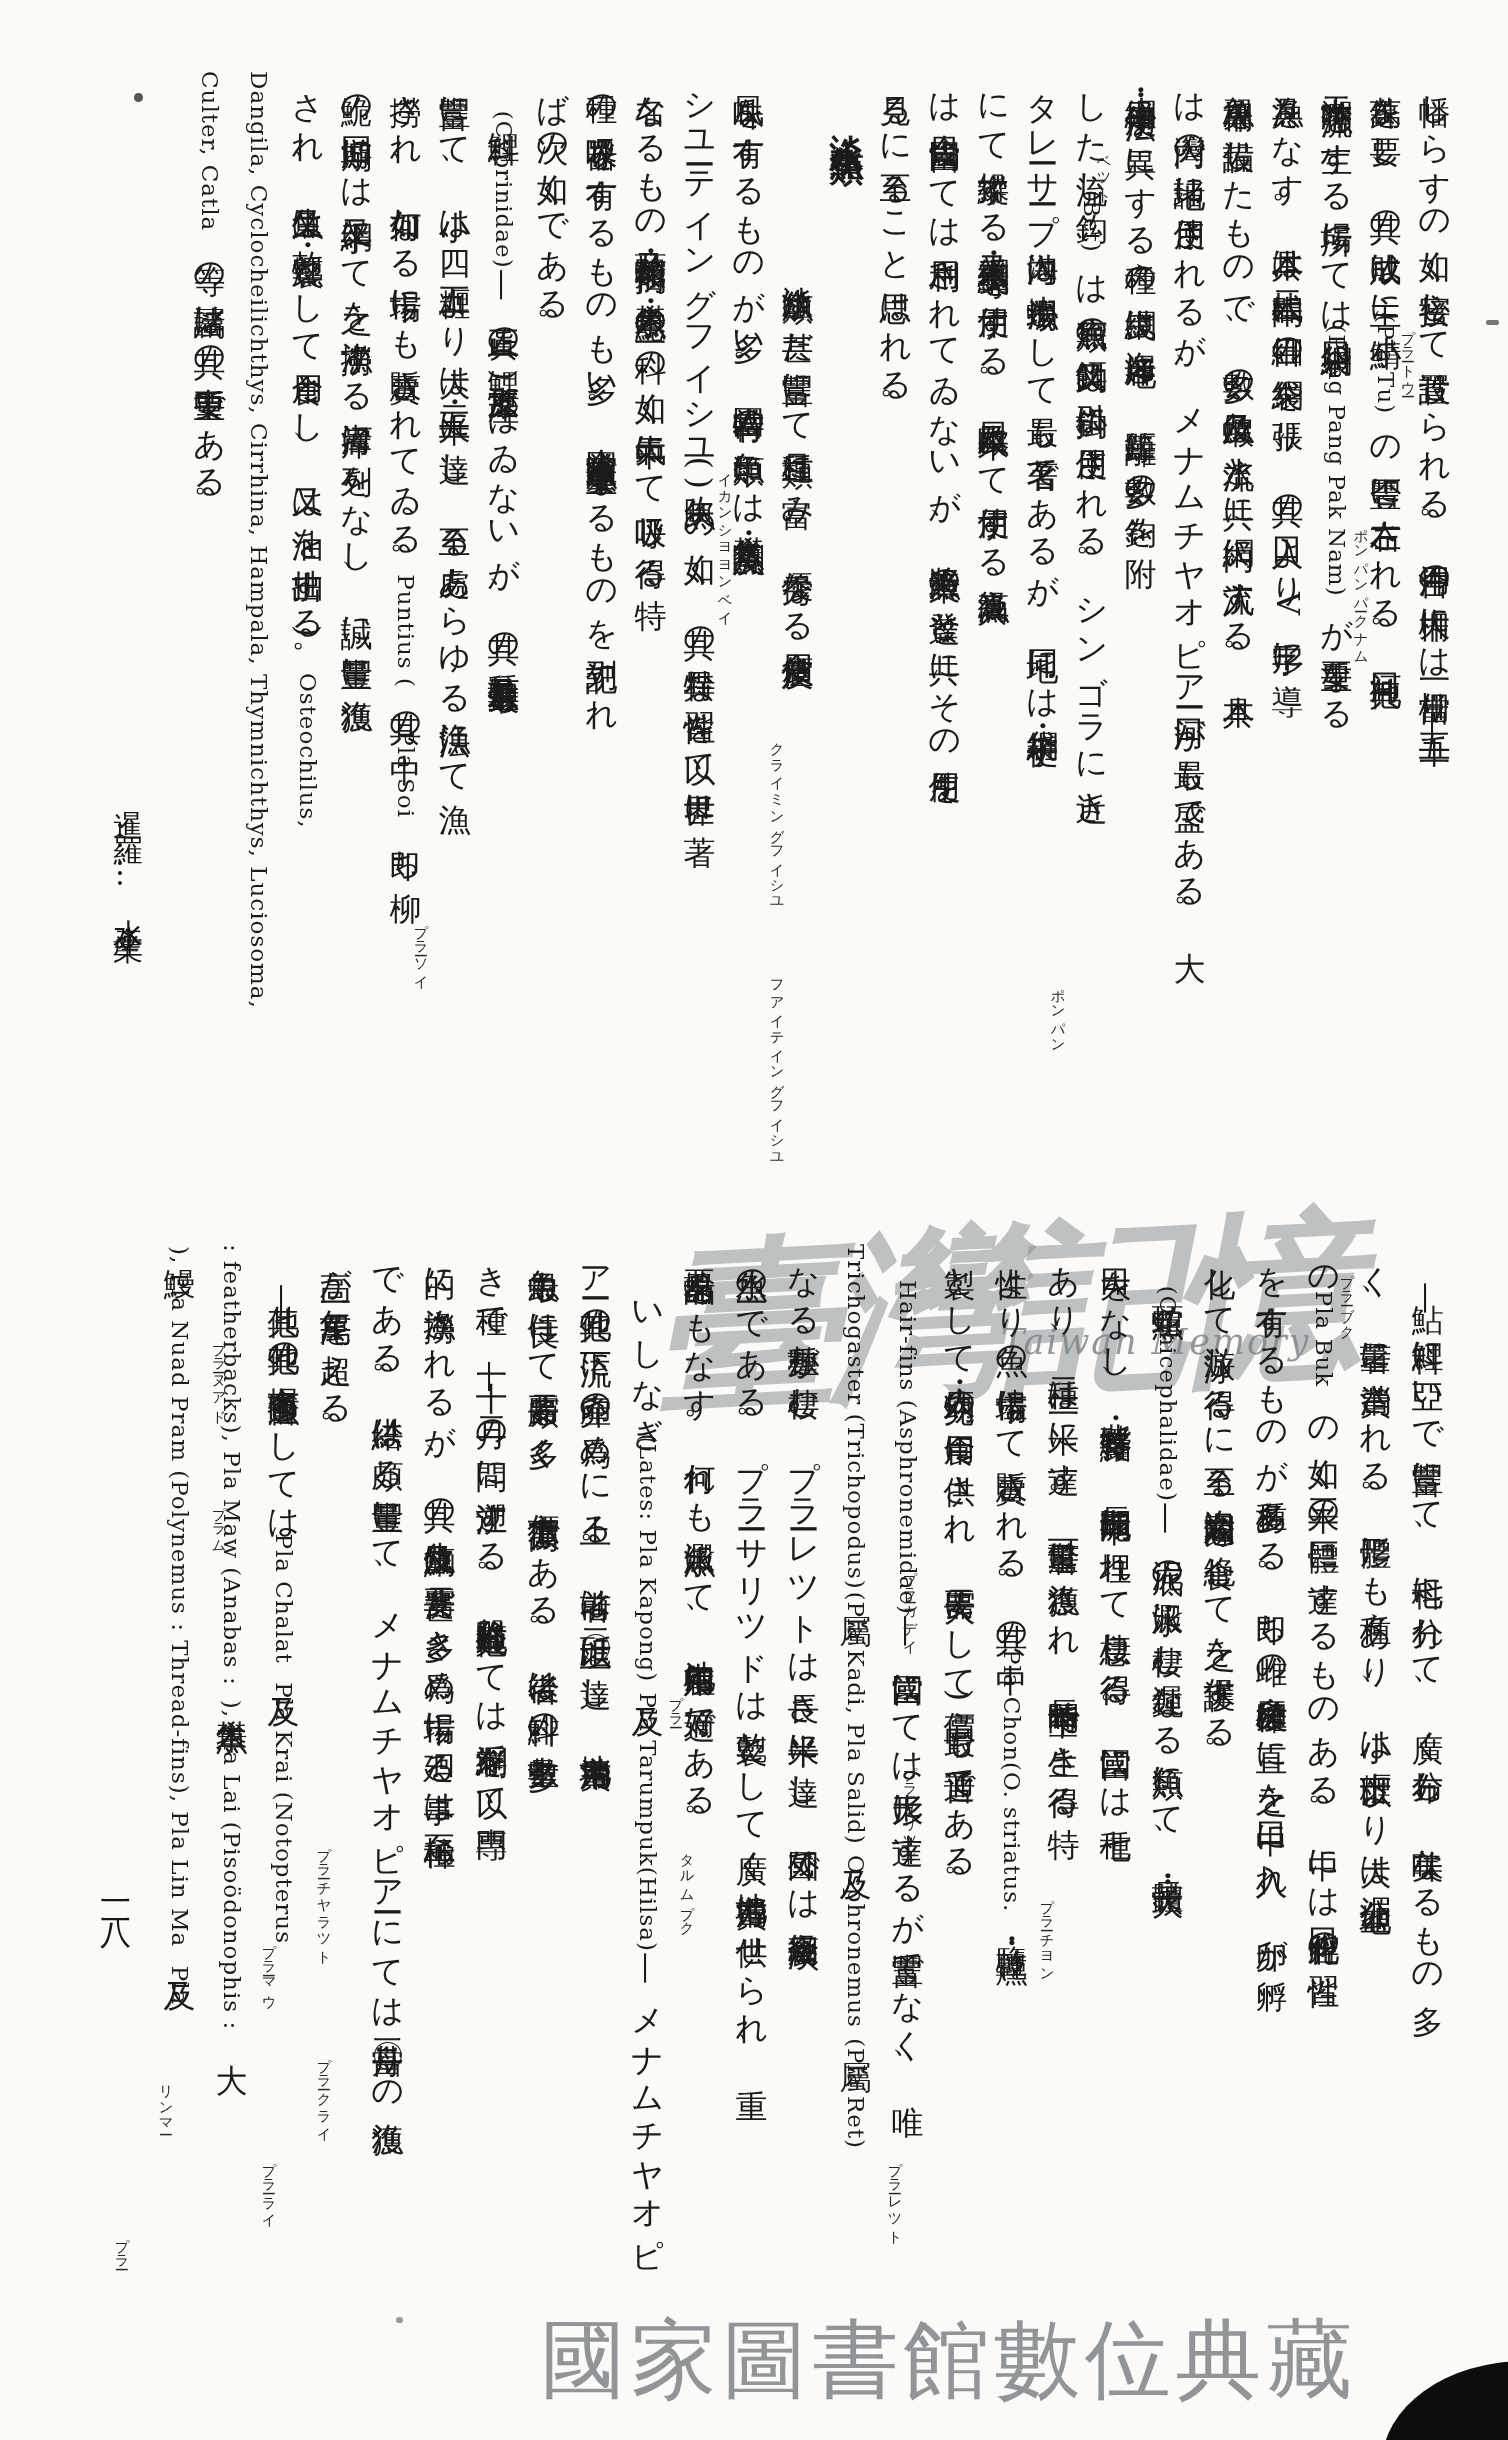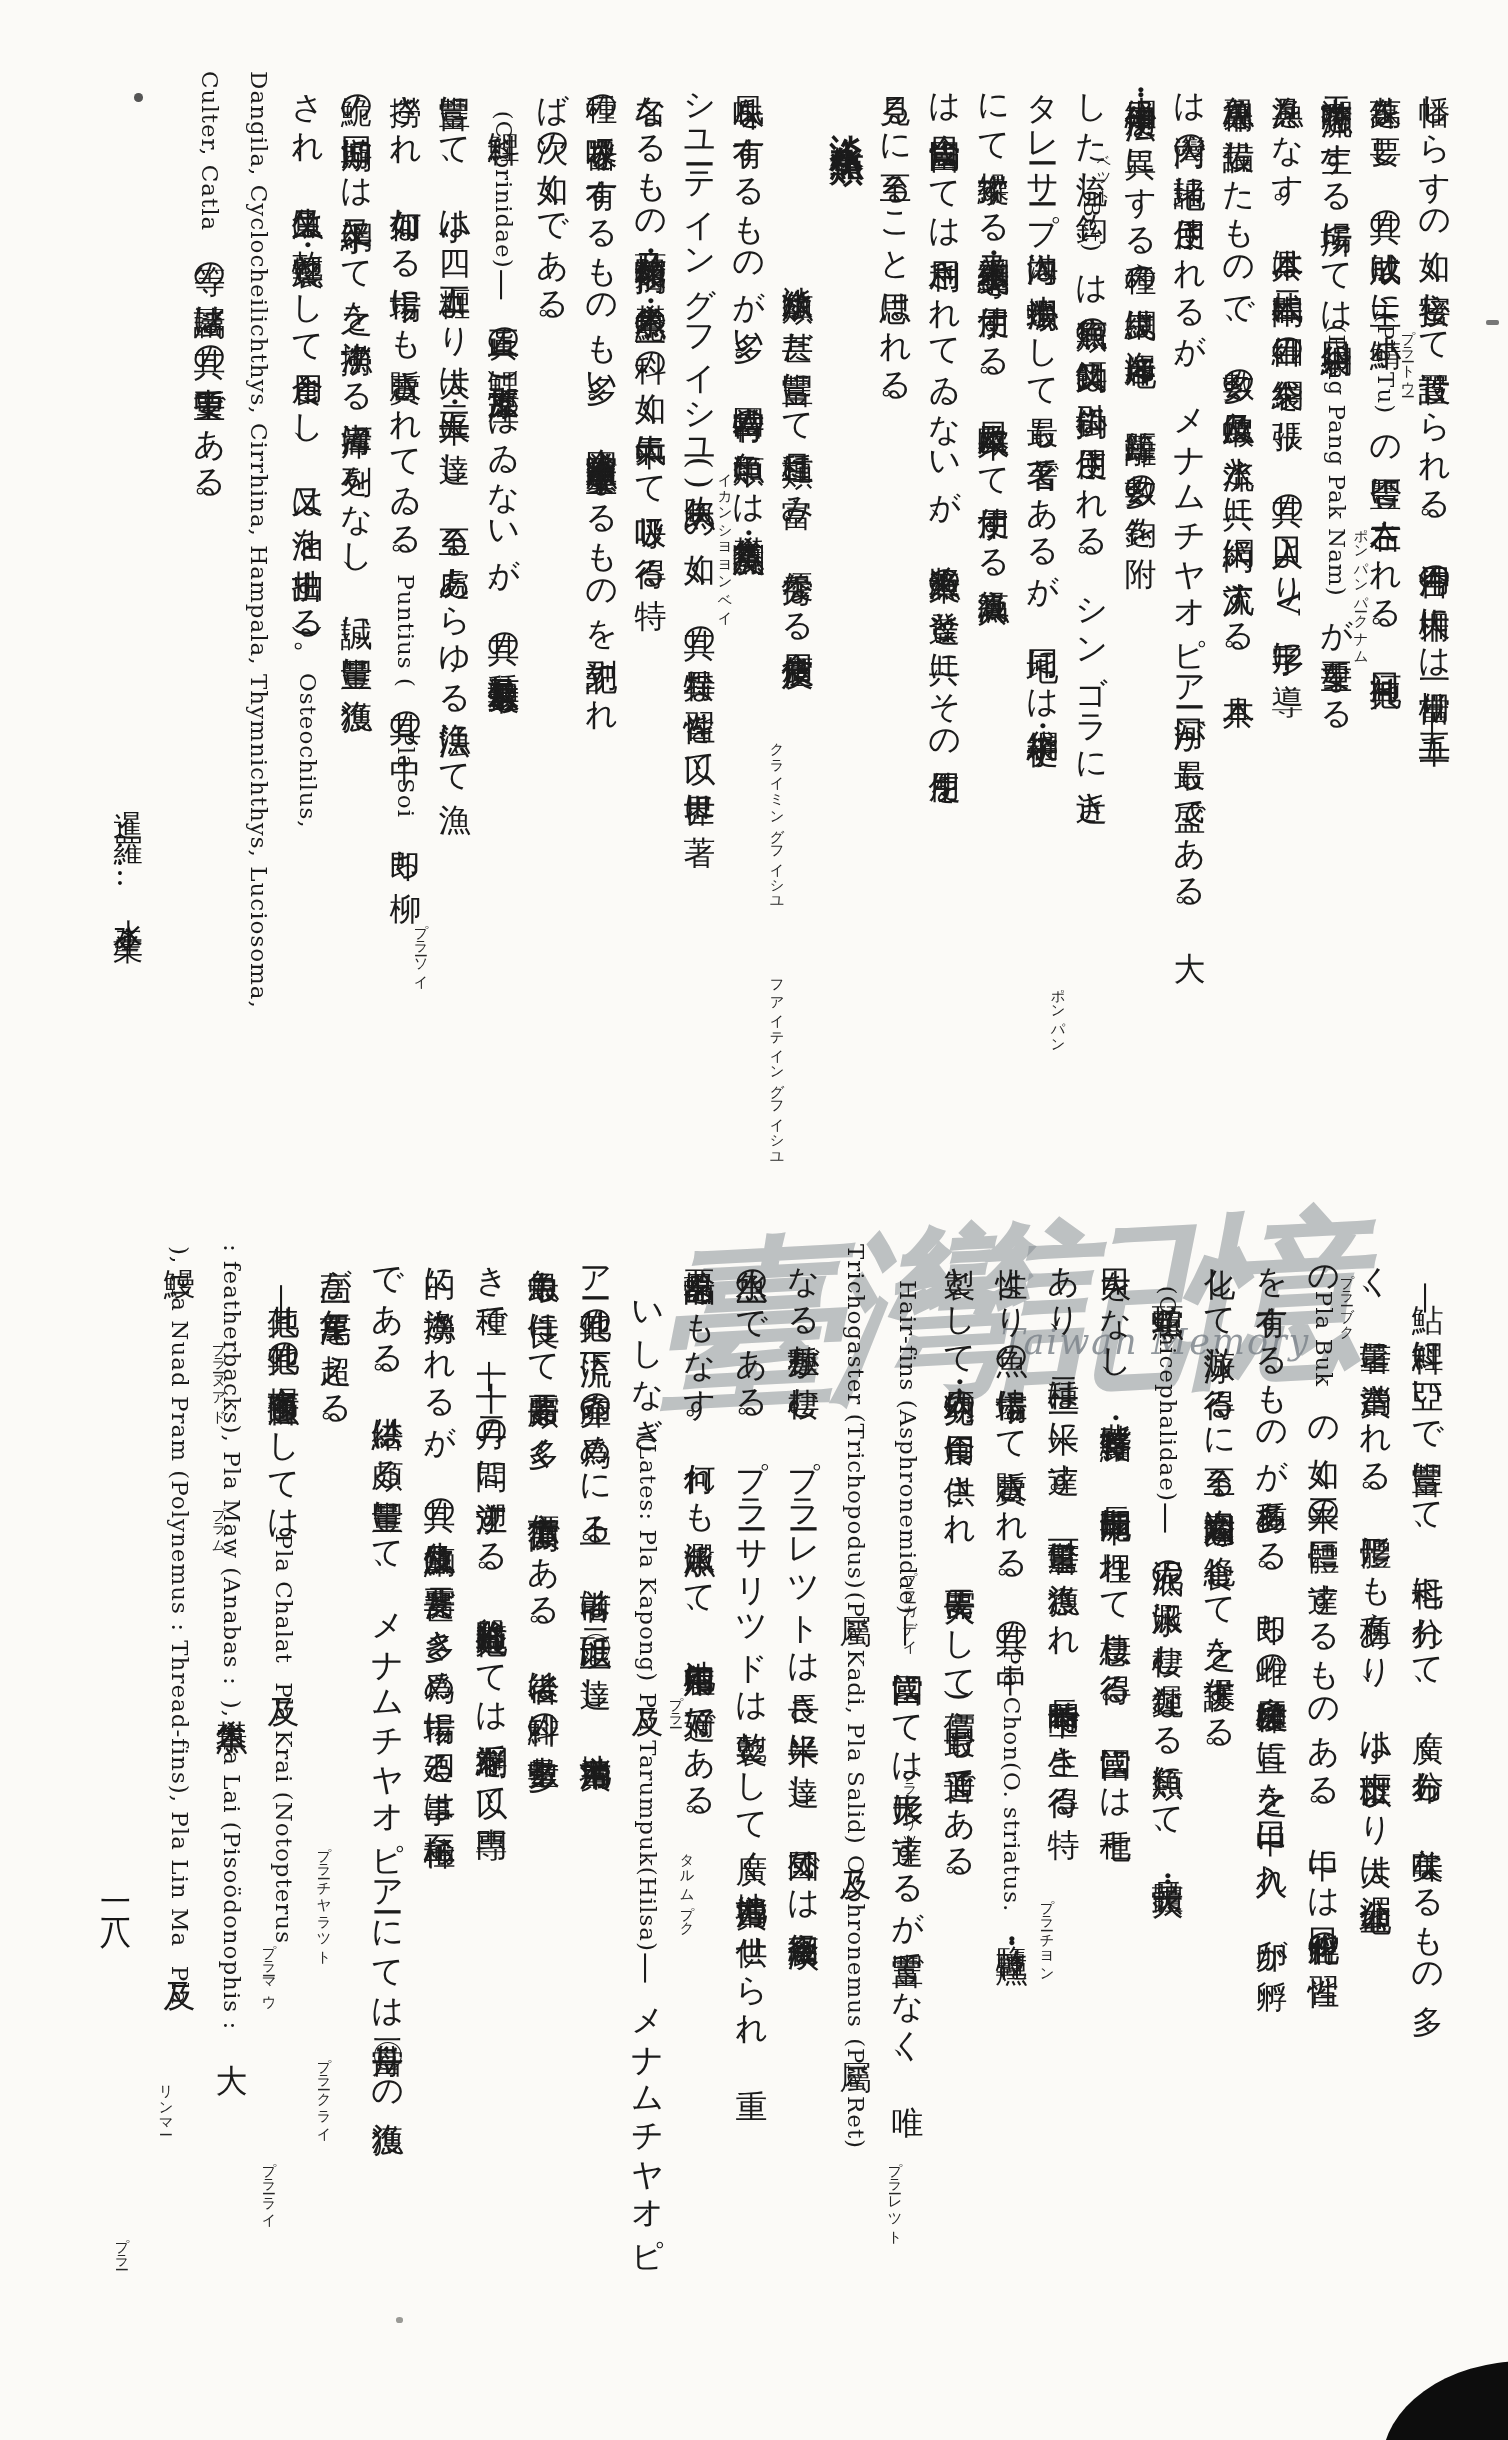--- a/index.html
+++ b/index.html
@@ -87,20 +87,21 @@
 </head>
 <body>
 
 <div class="page">
 
   <div class="running-title">暹 羅……水產業</div>
   <div class="folio">一八一</div>
 
   <div class="wm-brand">臺灣記憶</div>
   <div class="wm-latin">Taiwan Memory</div>
+  <div class="wm-bottom">國家圖書館數位典藏</div>
 
   <div class="band top" style="top:71px; right:49px; width:1281px; height:1113px;">
     <div class="col">幡しらすの如く密接して設置せられる。沖合用の大柵には一柵當り五千—一</div>
     <div class="col">萬銖を要し、其の成敗は主に小鯖<span class="lat">(Pla Tu)</span>の豐否に左右される。河口其他</div>
     <div class="col">干潮時強流を生する場所にては川口袋網<span class="lat">(Pong Pang Pak Nam)</span>が重要なる</div>
     <div class="col">漁具をなす。本具は杙二本間に細目の袋網を張り、其の入口よりV字形に導</div>
     <div class="col">魚翼柵を設備したもので、數多の魚及蝦は水流と共に網內に流入する。本具</div>
     <div class="col">は灣內の諸地に使用されるが、メナムチヤオピアー河口が最も盛である。大</div>
     <div class="col">小・網目・使用法を異にする種々の曳網は海岸各地に、等距離に數多の鈎を附</div>
     <div class="col">した流し鈎<span class="lat">(Bet)</span>は底魚類の餌鈎又は引掛釣に使用される。シンゴラに近き</div>

